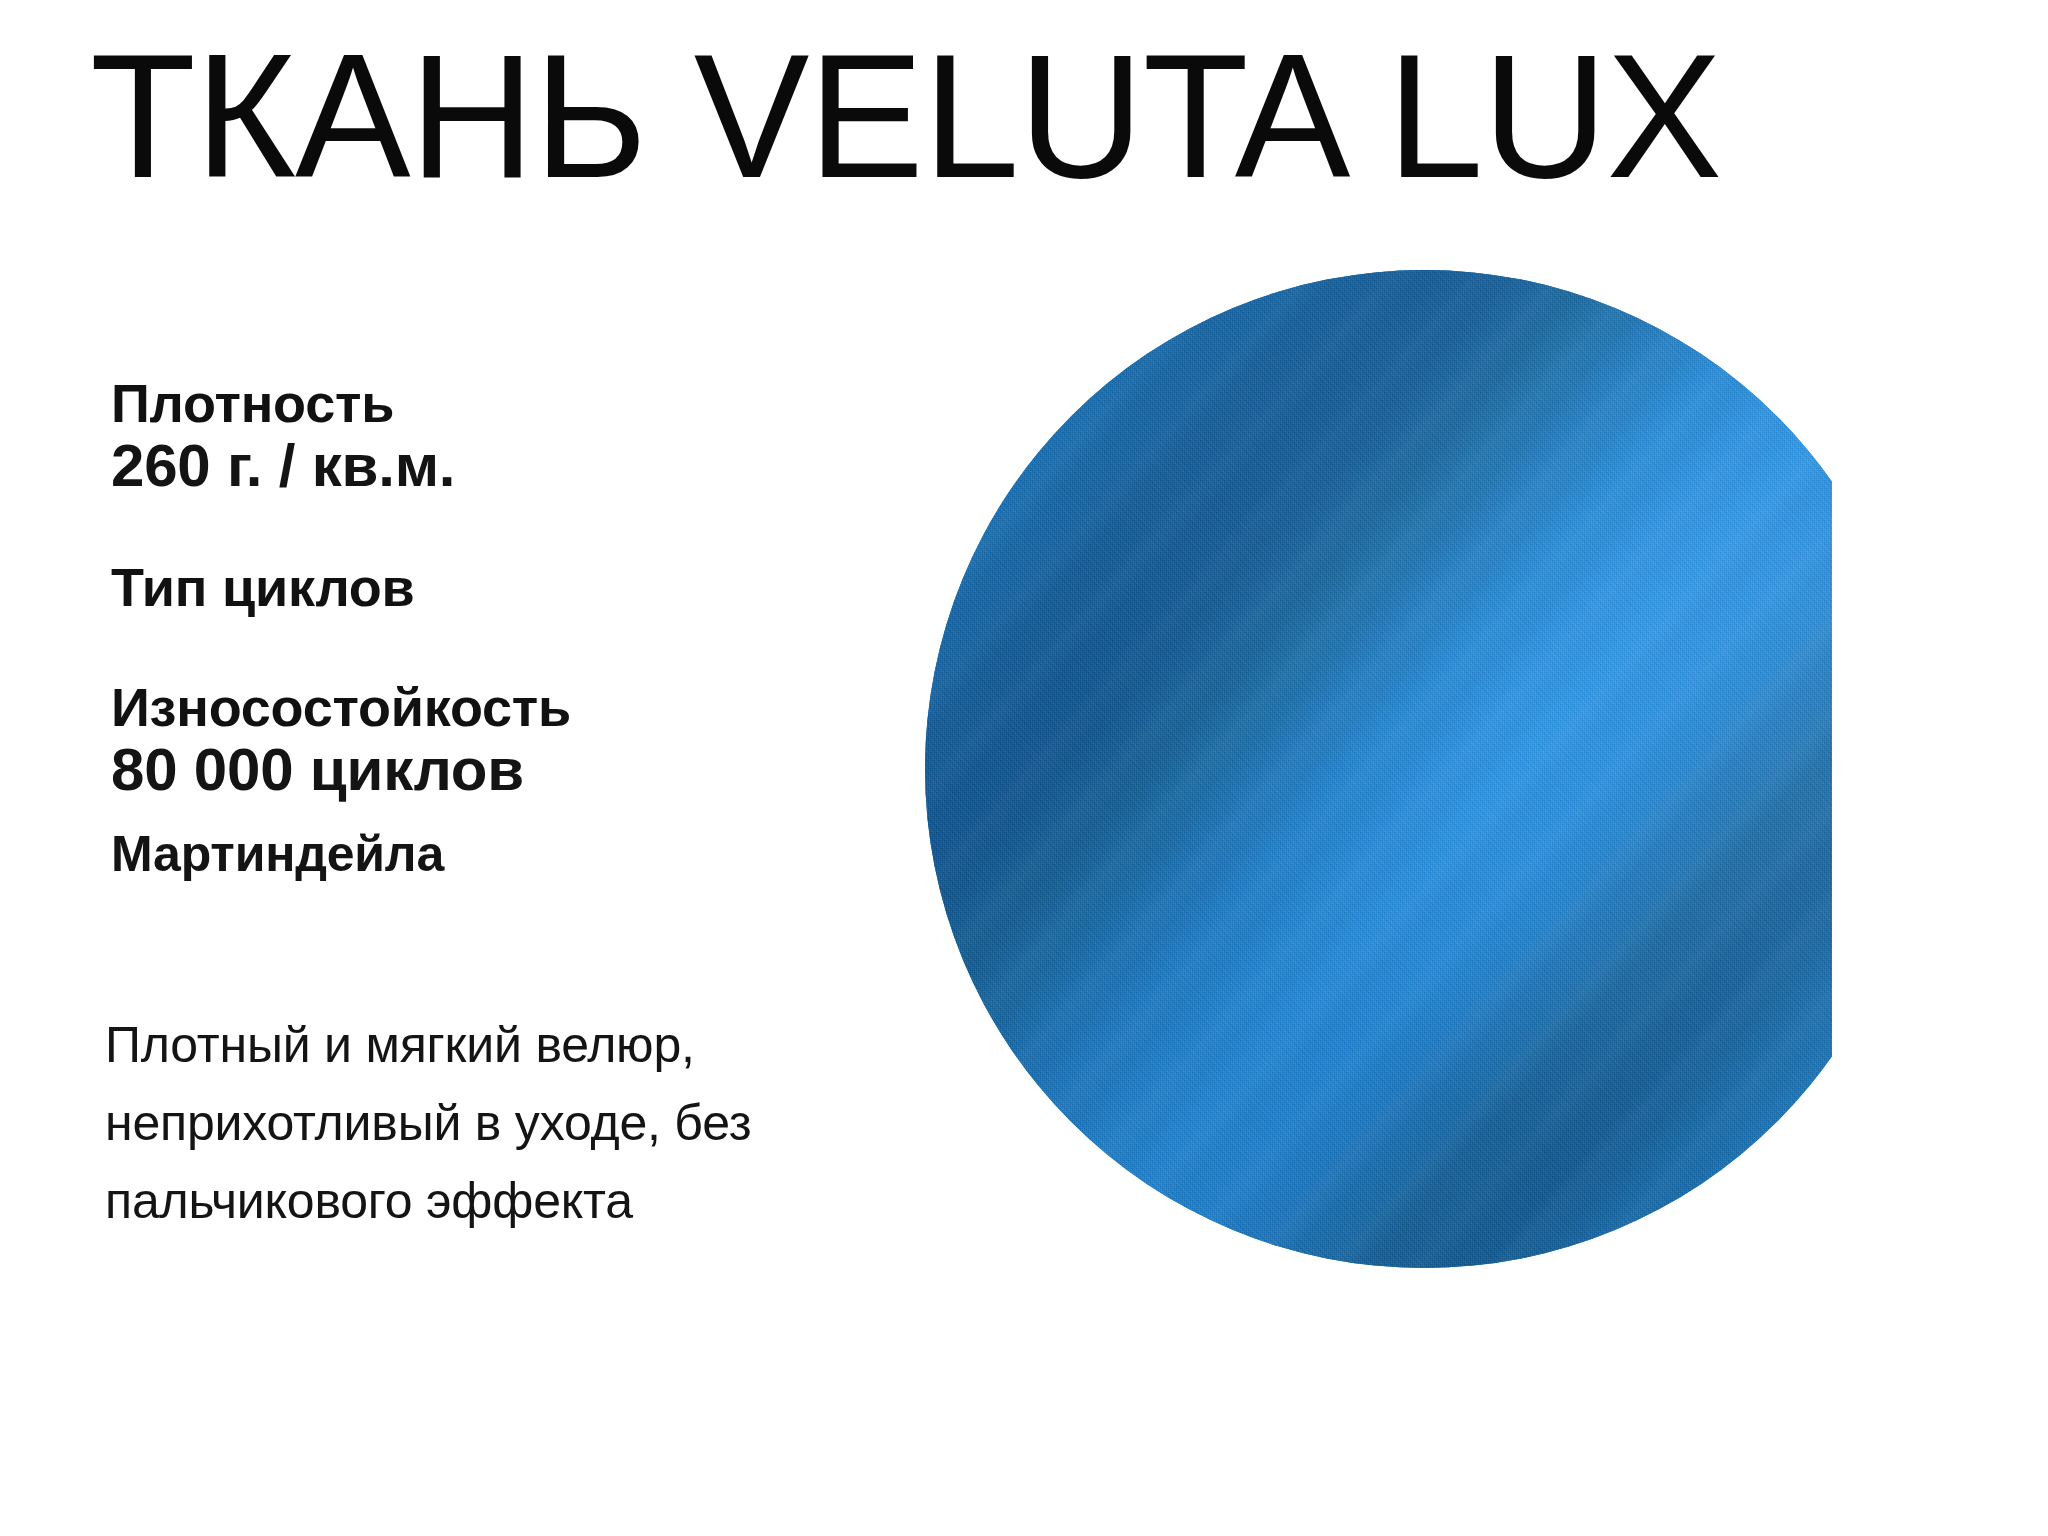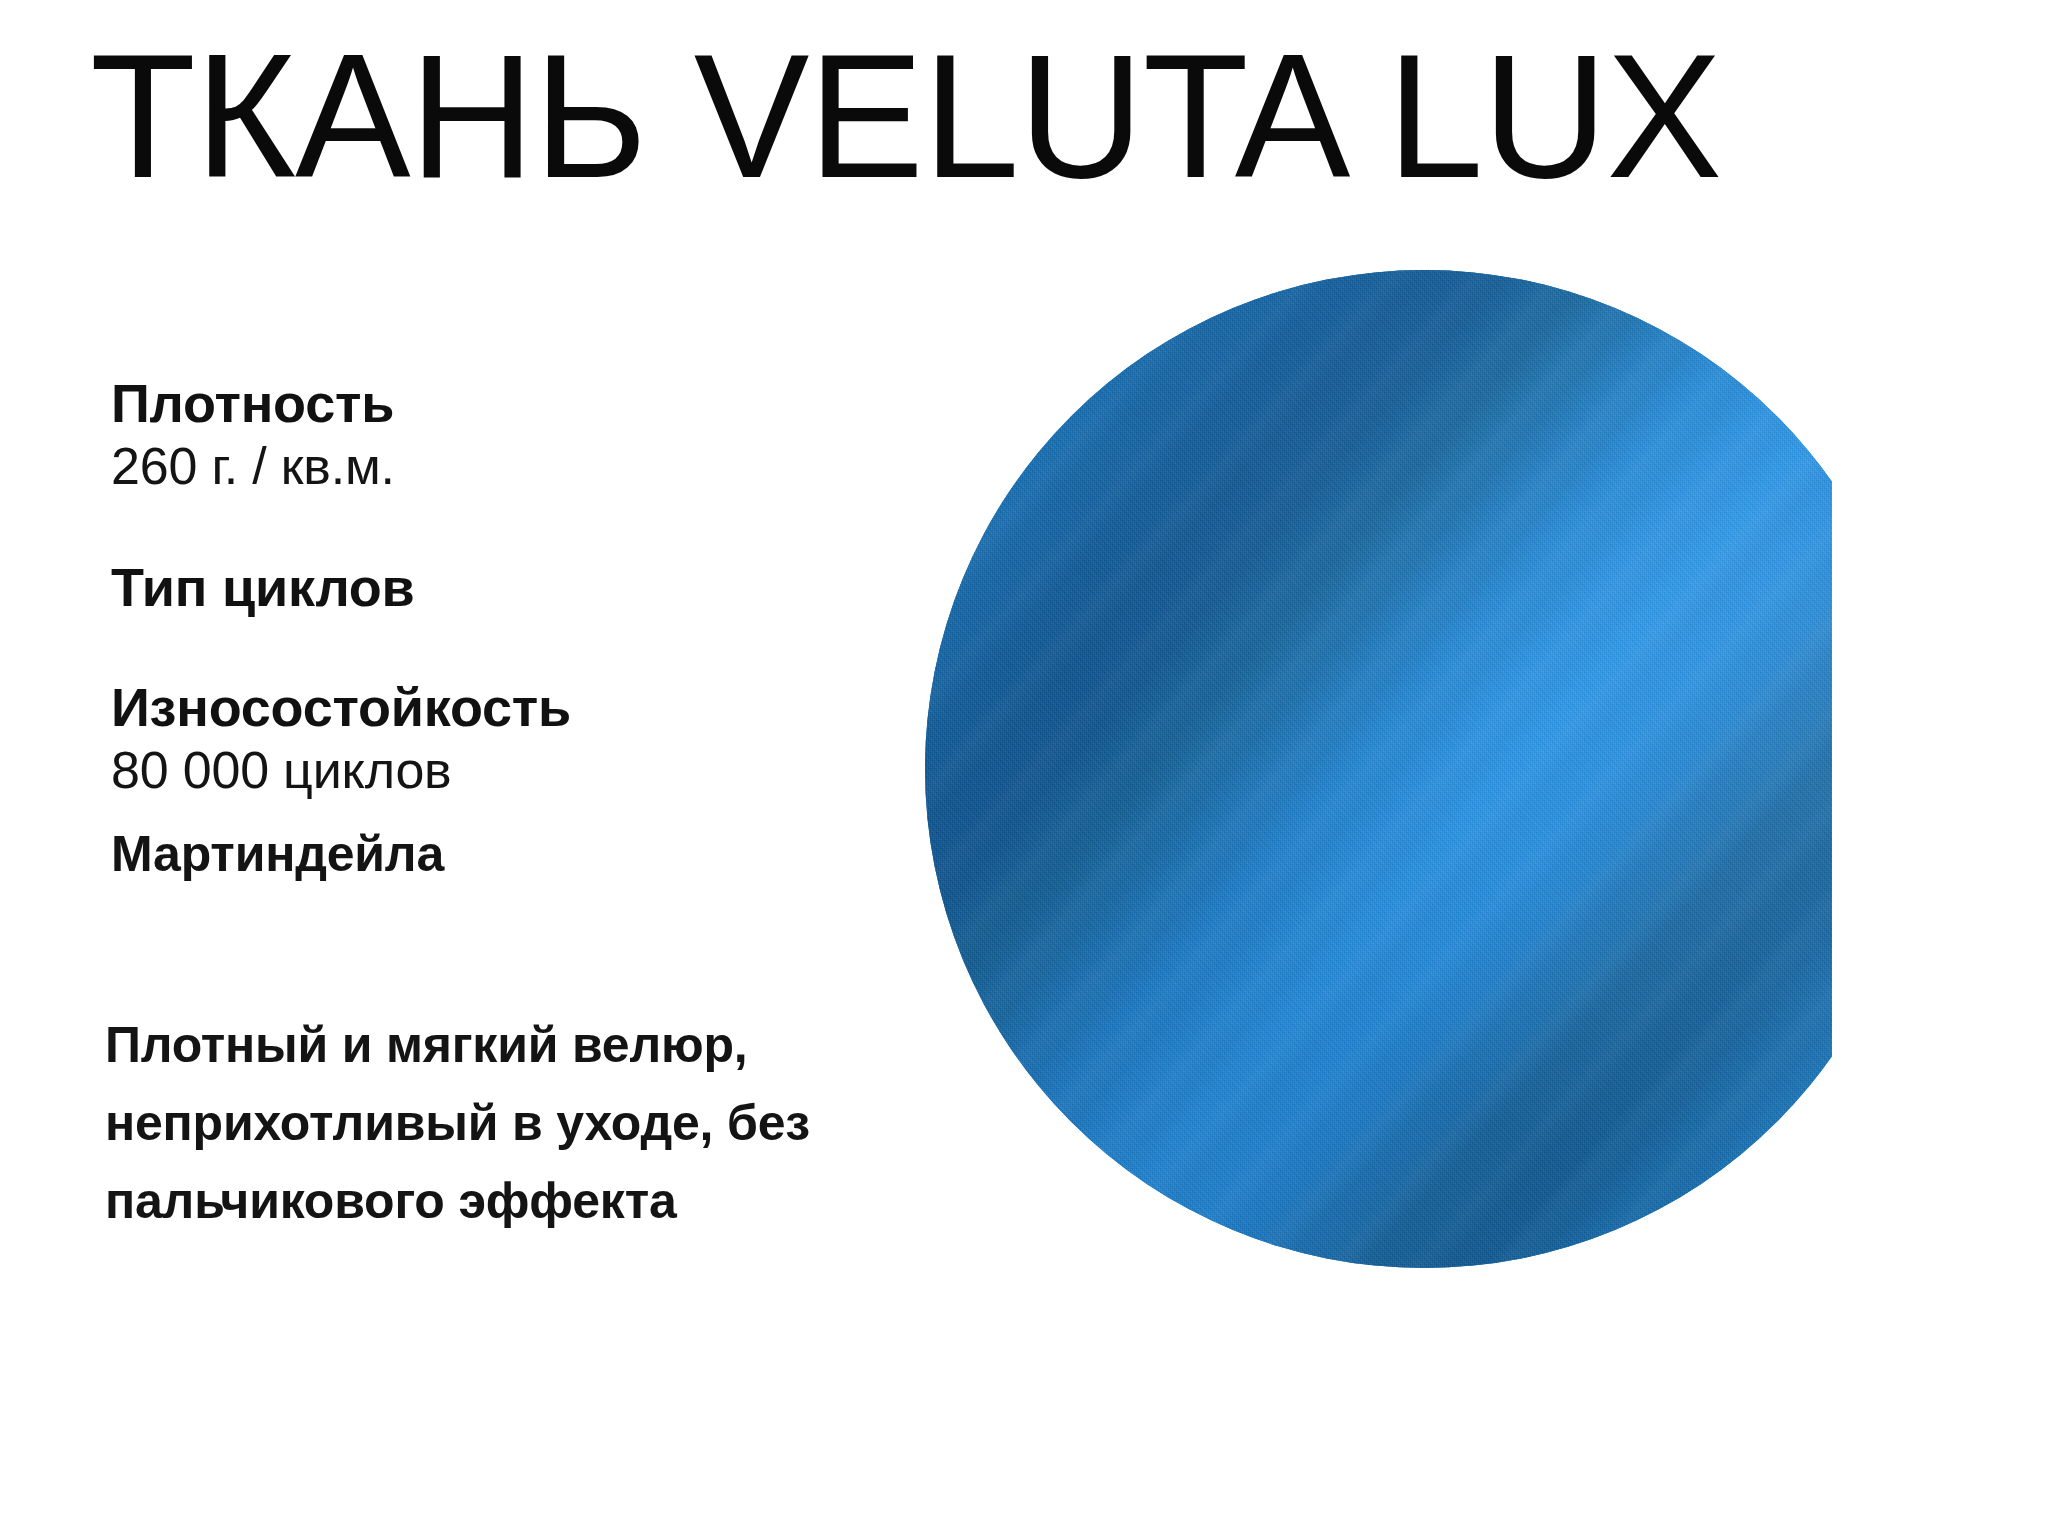--- a/index.html
+++ b/index.html
@@ -55,23 +55,23 @@
   .spec-label {
     font-size: 54px;
     line-height: 62px;
     font-weight: 600;
     color: #111111;
     letter-spacing: -0.2px;
     white-space: nowrap;
   }
 
   .spec-value {
-    font-size: 52px;
+    font-size: 60px;
     line-height: 64px;
-    font-weight: 400;
+    font-weight: 700;
     color: #141414;
     letter-spacing: -0.2px;
     white-space: nowrap;
   }
 
   .spec-value-extra {
     font-size: 50px;
     line-height: 64px;
     font-weight: 700;
     color: #141414;
@@ -81,21 +81,21 @@
   }
 
   
   #description {
     position: absolute;
     left: 105px;
     top: 1006px;
     width: 820px;
     font-size: 50px;
     line-height: 78px;
-    font-weight: 700;
+    font-weight: 400;
     color: #141414;
     letter-spacing: -0.2px;
   }
 
   
   #fabric-circle {
     position: absolute;
     left: 925px;
     top: 270px;
     width: 998px;

